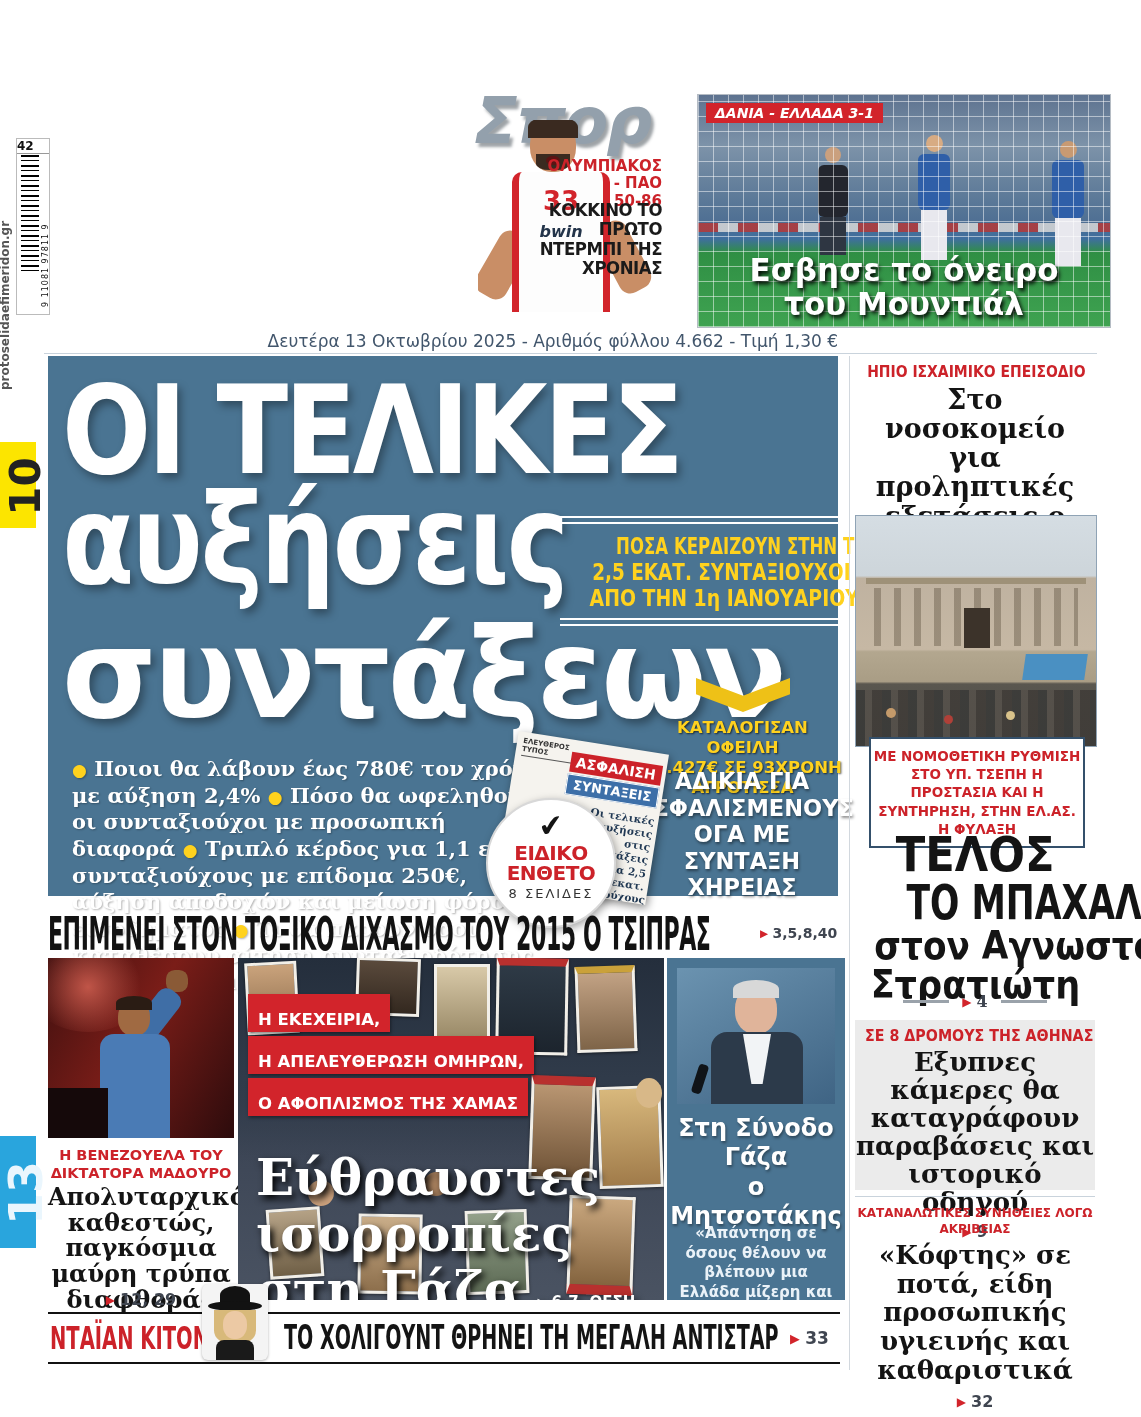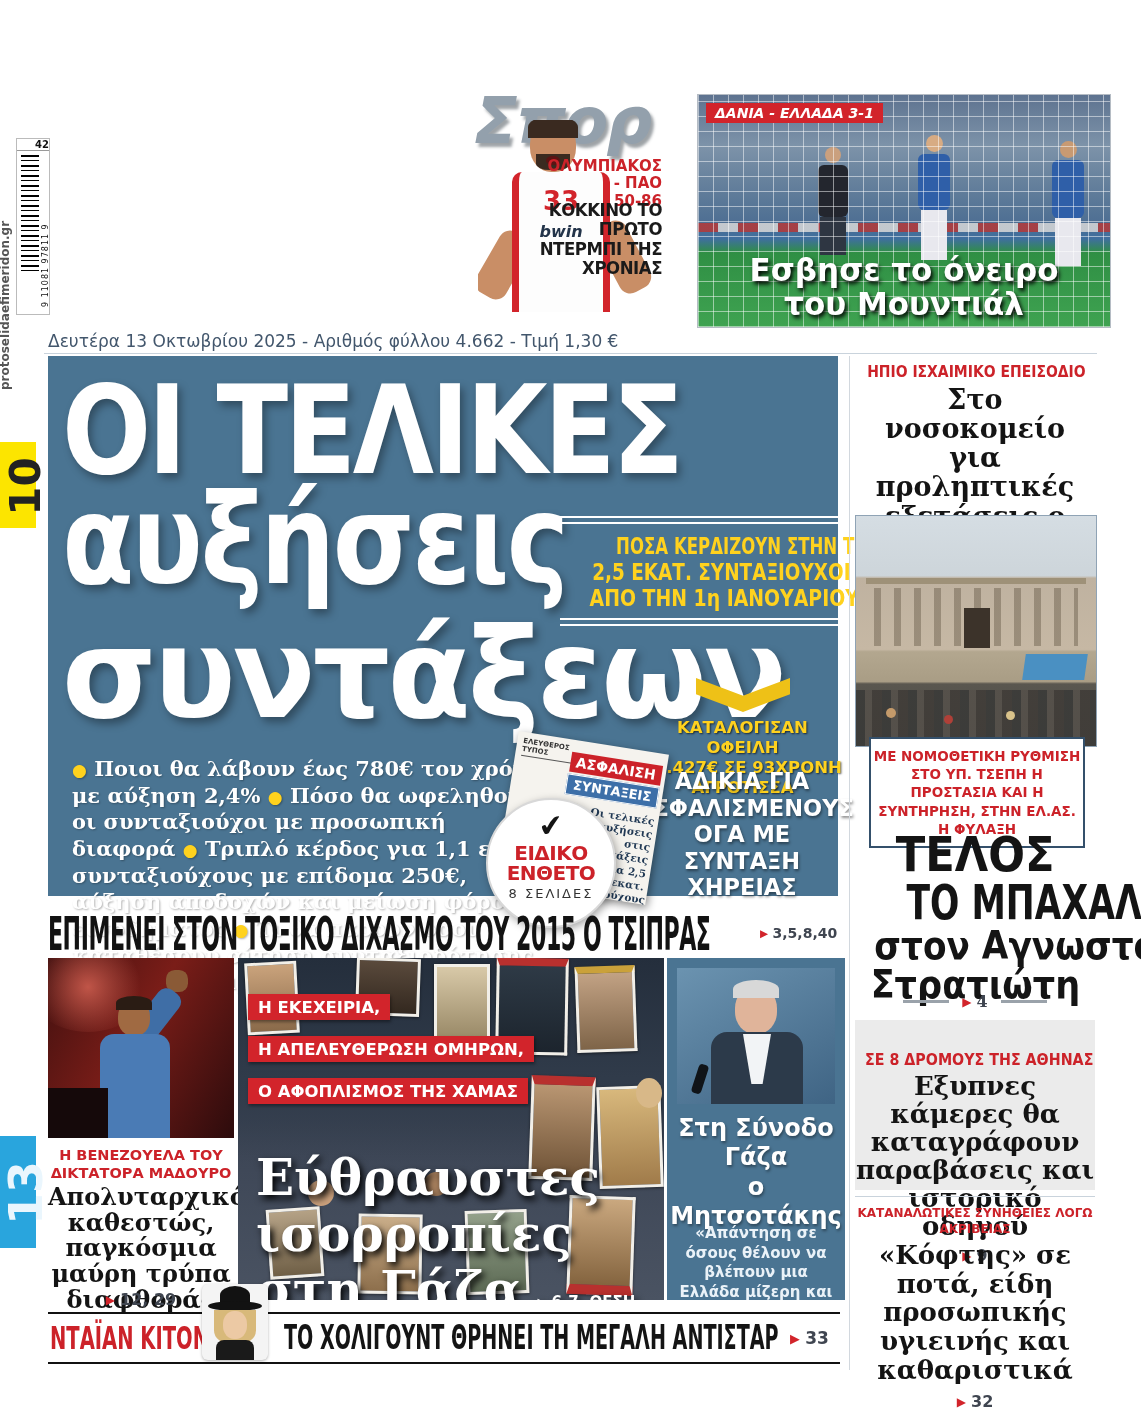--- a/index.html
+++ b/index.html
@@ -32,31 +32,31 @@
   .lead-line{position:absolute;left:14px;color:#fff;font-weight:900;line-height:1;white-space:nowrap;
         transform-origin:left top;text-shadow:4px 5px 9px rgba(0,0,0,.35);}
   .ylw{color:#ffd21e;}
   .dlines{height:8px;background:linear-gradient(#fff 0 2px,transparent 2px 6px,#fff 6px 8px);}
   
   .kick{color:#cc2229;font-weight:900;}
   .rc-head{font-family:"DejaVu Serif","Liberation Serif",serif;font-weight:900;color:#141414;text-align:center;}
   .pref{text-align:center;font-size:16px;}
   .poster{position:absolute;border:3px solid #f2efe8;box-shadow:0 1px 3px rgba(0,0,0,.5);}
   .redlab{position:absolute;background:#d2242b;color:#fff;font-weight:900;font-size:16.5px;
-        padding:4px 10px 3px;white-space:nowrap;box-shadow:1px 2px 3px rgba(0,0,0,.4);}
+        padding:16px 10px 3px;white-space:nowrap;box-shadow:1px 2px 3px rgba(0,0,0,.4);}
 </style>
 </head>
 <body>
 
 <div id="page">
 
   <div class="abs" style="left:-2px;top:200px;width:16px;height:190px;writing-mode:vertical-rl;transform:rotate(180deg);
               font-size:12px;font-weight:bold;color:#555;">protoselidaefimeridon.gr</div>
   <div class="abs" style="left:16px;top:138px;width:32px;height:175px;background:#fff;border:1px solid #bbb;">
-    <div style="font-size:10px;font-weight:bold;color:#111;text-align:right;border-bottom:1px solid #999;">42</div>
+    <div style="font-size:12px;font-weight:bold;color:#111;text-align:left;border-bottom:1px solid #999;">42</div>
     <div style="position:absolute;left:4px;top:16px;width:18px;height:120px;
                 background:repeating-linear-gradient(180deg,#000 0 2px,#fff 2px 5px,#000 5px 6px,#fff 6px 10px);"></div>
     <div style="position:absolute;right:-1px;top:18px;height:150px;writing-mode:vertical-rl;transform:rotate(180deg);
                 font-size:8px;color:#111;letter-spacing:1px;">9 11081 97811 9</div>
   </div>
   <div class="abs" style="left:0;top:442px;width:36px;height:86px;background:#fce500;">
     <span style="position:absolute;left:-4px;top:20px;transform:rotate(-90deg);
           font-size:42px;font-weight:900;color:#222;">10</span>
   </div>
   <div class="abs" style="left:0;top:1136px;width:36px;height:112px;background:#29a5dd;">
@@ -111,21 +111,21 @@
                     repeating-linear-gradient(0deg,rgba(255,255,255,.5) 0 1px,transparent 1px 15px);"></div>
     <div style="position:absolute;left:8px;top:8px;background:#d2242b;color:#fff;font-weight:900;font-style:italic;
                 font-size:14px;padding:2px 9px;">ΔΑΝΙΑ - ΕΛΛΑΔΑ 3-1</div>
     <div style="position:absolute;left:0;right:0;bottom:6px;text-align:center;color:#fff;font-weight:900;
                 font-size:31px;line-height:1.1;text-shadow:2px 3px 4px #000;">
       <span>Εσβησε το όνειρο</span><br>
       <span>του Μουντιάλ</span>
     </div>
   </div>
 
-  <div class="abs" style="left:48px;top:331px;width:790px;text-align:left;font-size:17px;color:#42566c;">Δευτέρα 13 Οκτωβρίου 2025 - Αριθμός φύλλου 4.662 - Τιμή 1,30 €</div>
+  <div class="abs" style="left:48px;top:331px;width:790px;text-align:right;font-size:17px;color:#42566c;">Δευτέρα 13 Οκτωβρίου 2025 - Αριθμός φύλλου 4.662 - Τιμή 1,30 €</div>
   <div class="abs hairline" style="left:44px;top:353px;width:1053px;"></div>
 
   <div id="lead" class="abs">
     <div class="lead-line" style="top:14px;font-size:122px;letter-spacing:-4px;transform:scaleX(.86);">ΟΙ ΤΕΛΙΚΕΣ</div>
     <div class="lead-line" style="top:122px;font-size:124px;letter-spacing:-3px;transform:scaleX(.85);">αυξήσεις</div>
     <div class="lead-line" style="top:256px;font-size:124px;letter-spacing:-3px;transform:scaleX(.98);">συντάξεων</div>
 
     <div class="abs" style="left:512px;top:160px;width:280px;">
       <div class="dlines"></div>
       <div class="ctr" style="padding:9px 0 7px;">
@@ -290,21 +290,21 @@
     <span class="cond k" style="font-size:39px;transform:scaleX(.9);transform-origin:center;">Στρατιώτη</span>
   </div>
   <div class="abs pref" style="left:855px;top:992px;width:240px;">
     <span style="display:inline-block;width:46px;height:3px;background:#9aa2aa;vertical-align:4px;margin-right:8px;"></span>
     <span class="arrow">▶</span>
     <span class="pageno ser">4</span>
     <span style="display:inline-block;width:46px;height:3px;background:#9aa2aa;vertical-align:4px;margin-left:8px;"></span>
   </div>
 
   <div class="abs ctr" style="left:855px;top:1020px;width:240px;height:170px;background:#ebebeb;">
-    <div style="margin-top:30px;">
+    <div style="margin-top:6px;">
       <span class="cond kick" style="font-size:15.5px;transform:scaleX(.92);transform-origin:center;">ΣΕ 8 ΔΡΟΜΟΥΣ ΤΗΣ ΑΘΗΝΑΣ</span>
     </div>
     <div class="rc-head" style="font-size:26px;line-height:1.08;margin-top:3px;">Εξυπνες κάμερες θα καταγράφουν παραβάσεις και ιστορικό οδηγού</div>
     <div class="pref" style="margin-top:6px;">
       <span class="arrow">▶</span>
       <span class="pageno">9</span>
     </div>
   </div>
 
   <div class="abs hairline" style="left:855px;top:1196px;width:240px;"></div>

